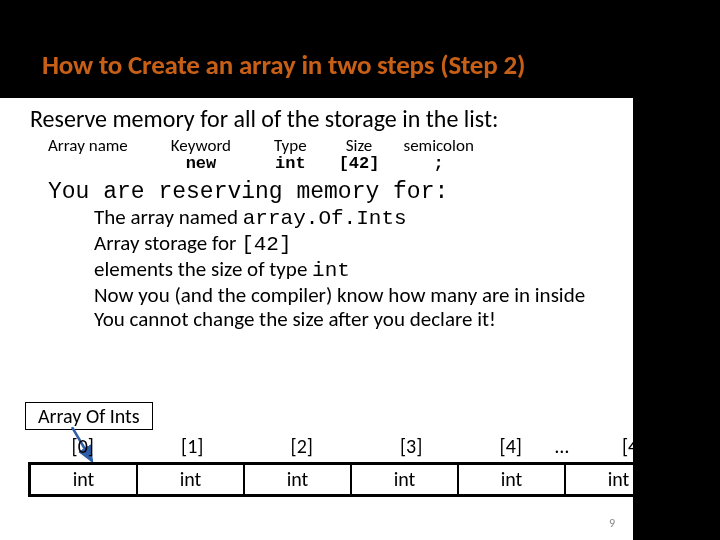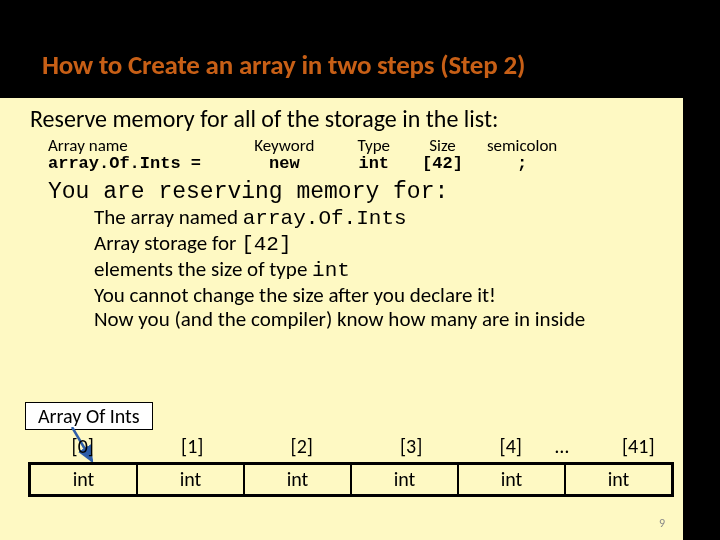--- a/index.html
+++ b/index.html
@@ -7,23 +7,23 @@
     padding: 0;
     width: 720px;
     height: 540px;
     background: #000;
     font-family: "Calibri", "Segoe UI", sans-serif;
     color: #000;
     overflow: hidden;
   }
   .slide {
     position: relative;
-    width: 683px;
+    width: 633px;
     height: 540px;
-    background: #fef9c3;
+    background: #ffffff;
   }
   .top-black {
     background: #000;
     width: 100%;
     height: 98px;
     position: relative;
   }
   .title {
     color: #c75f16;
     font-weight: 700;
@@ -144,21 +144,20 @@
   <div class="top-black">
     <div class="title">How to Create an array in two steps (Step 2)</div>
   </div>
 
   <div class="content">
     <div class="h2">Reserve memory for all of the storage in the list:</div>
 
     <div class="code-row">
       <div class="code-col">
         <span class="col-label">Array name</span>
-        <span class="col-code">array.Of.Ints = </span>
       </div>
       <div class="code-col center">
         <span class="col-label">Keyword</span>
         <span class="col-code">new</span>
       </div>
       <div class="code-col center" style="">
         <span class="col-label">Type</span>
         <span class="col-code">int</span>
       </div>
       <div class="code-col center" style="margin-left:22px">
@@ -170,22 +169,22 @@
         <span class="col-code">;</span>
       </div>
     </div>
 
     <div class="h3">You are reserving memory for:</div>
 
     <div class="bullets">
       <div><span>The array named </span><span class="mono">array.Of.Ints</span></div>
       <div><span>Array storage for </span><span class="mono">[42]</span></div>
       <div><span>elements the size of type </span><span class="mono">int</span></div>
+      <div>Now you (and the compiler) know how many are in inside</div>
       <div>You cannot change the size after you declare it!</div>
-      <div>Now you (and the compiler) know how many are in inside</div>
     </div>
   </div>
 
   <div class="arraylabel">Array Of Ints</div>
 
   <svg class="arrowsvg" viewBox="0 0 70 42">
     <defs>
       <marker id="ah" markerWidth="8" markerHeight="8" refX="6" refY="3" orient="auto">
         <path d="M0,0 L7,3 L0,6 Z" fill="#2e5ea8"></path>
       </marker>

